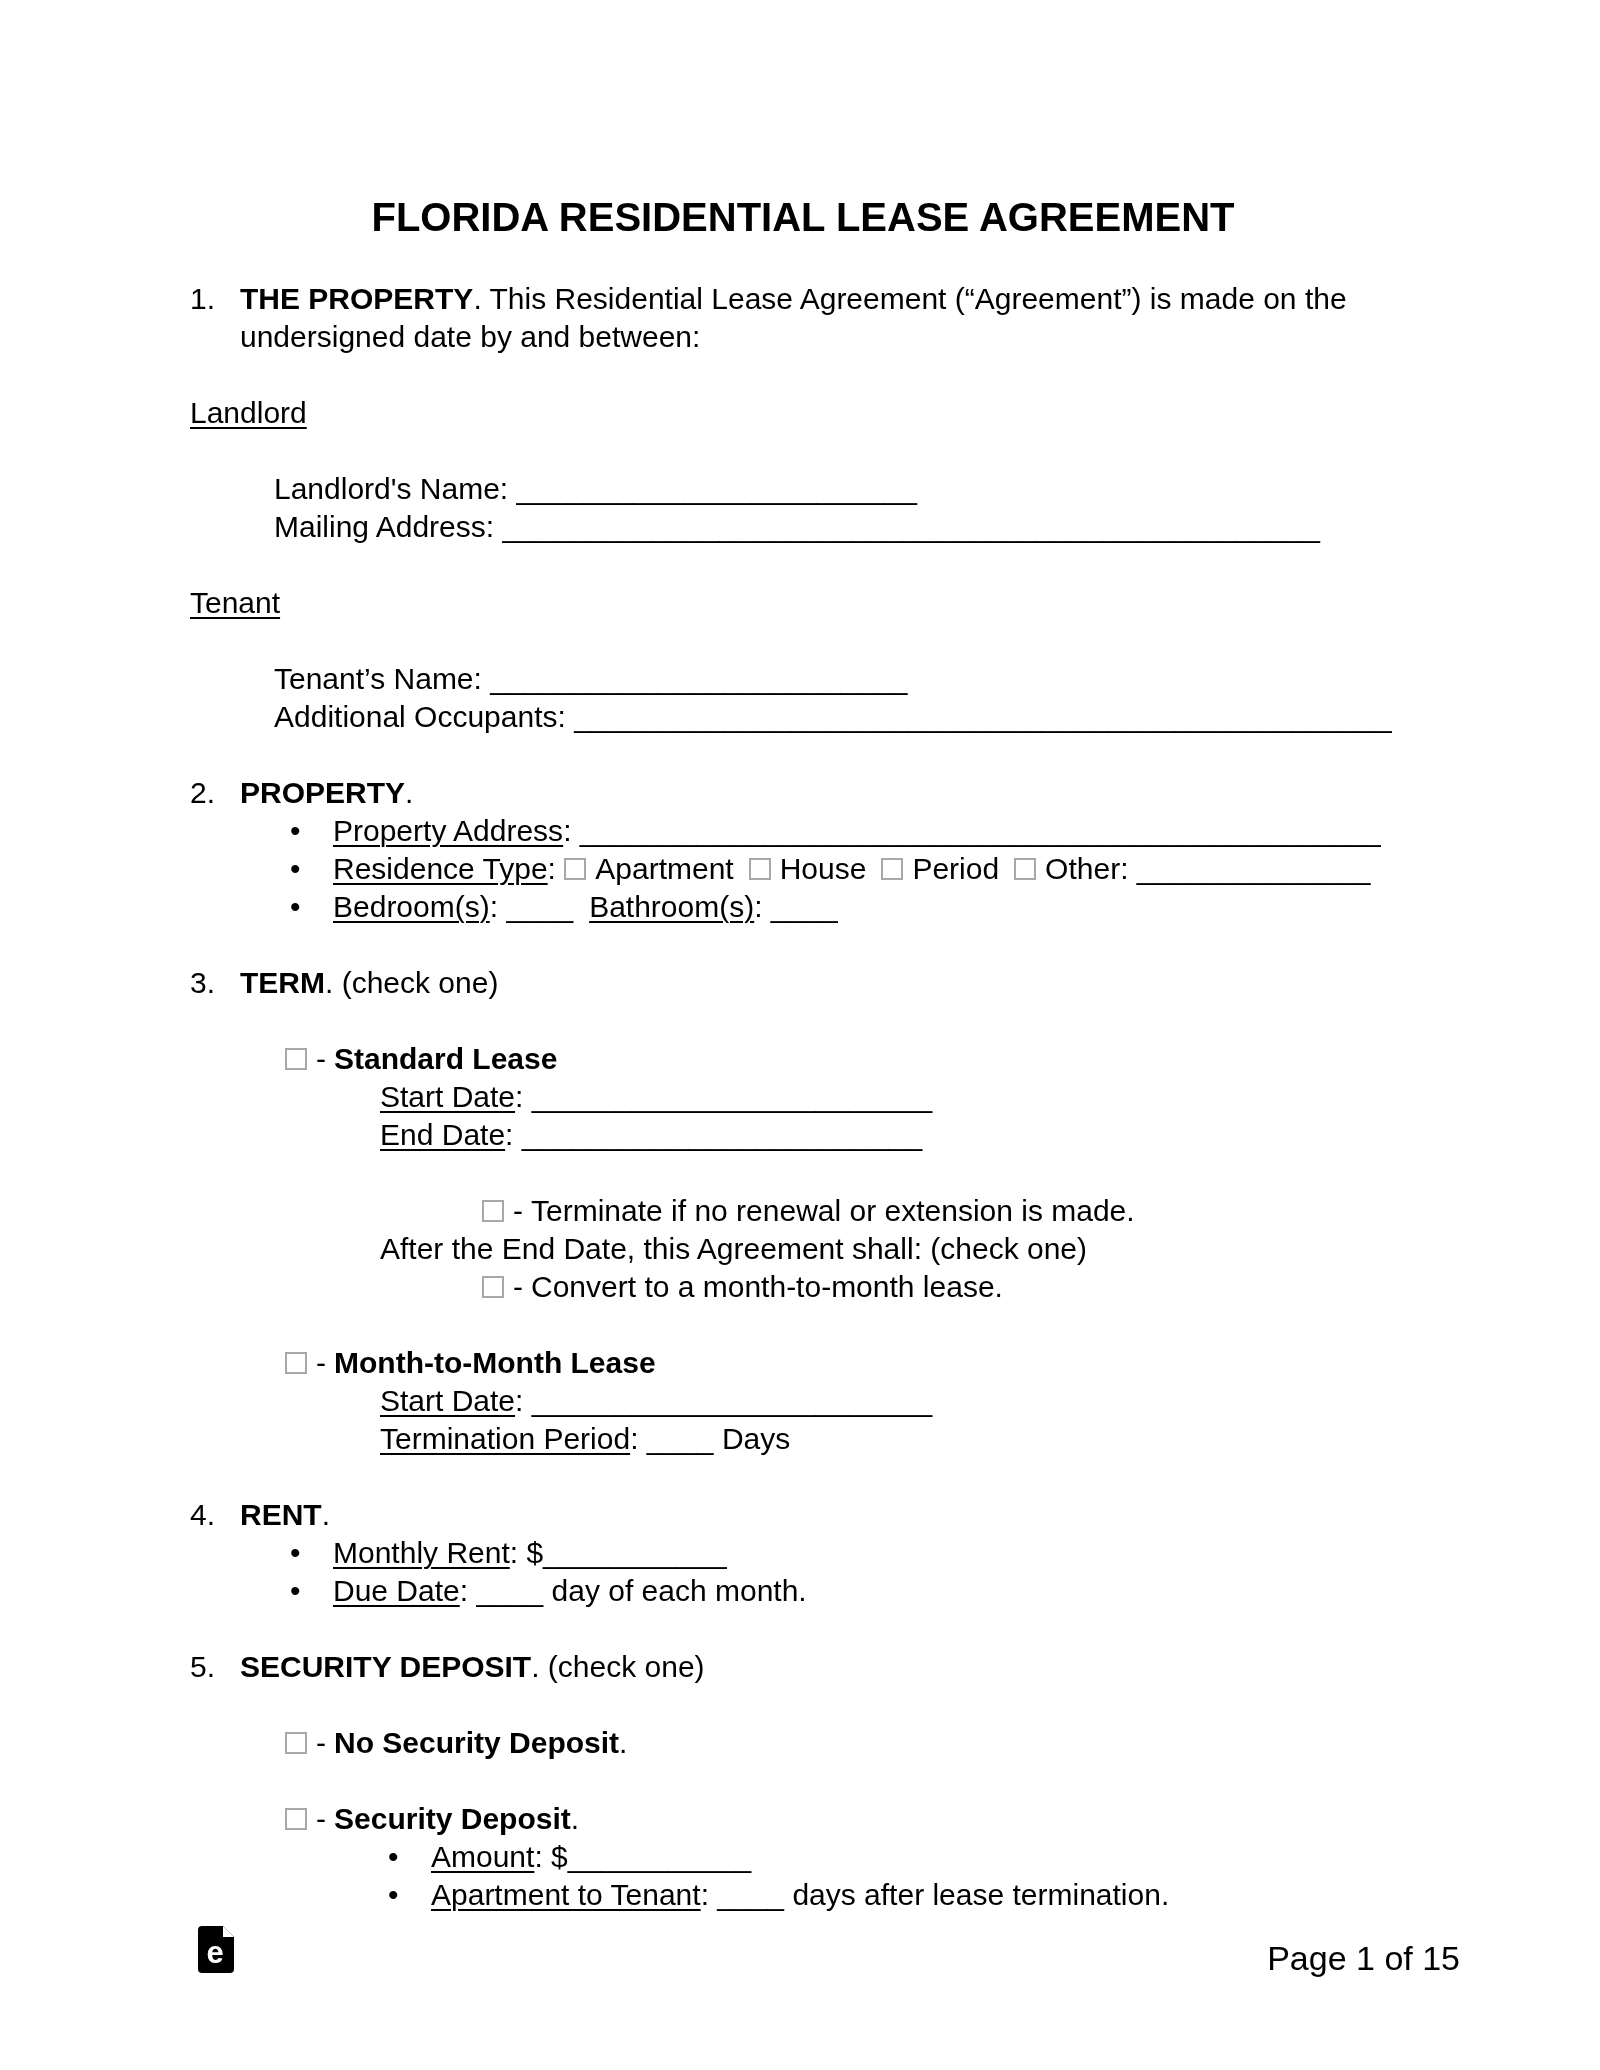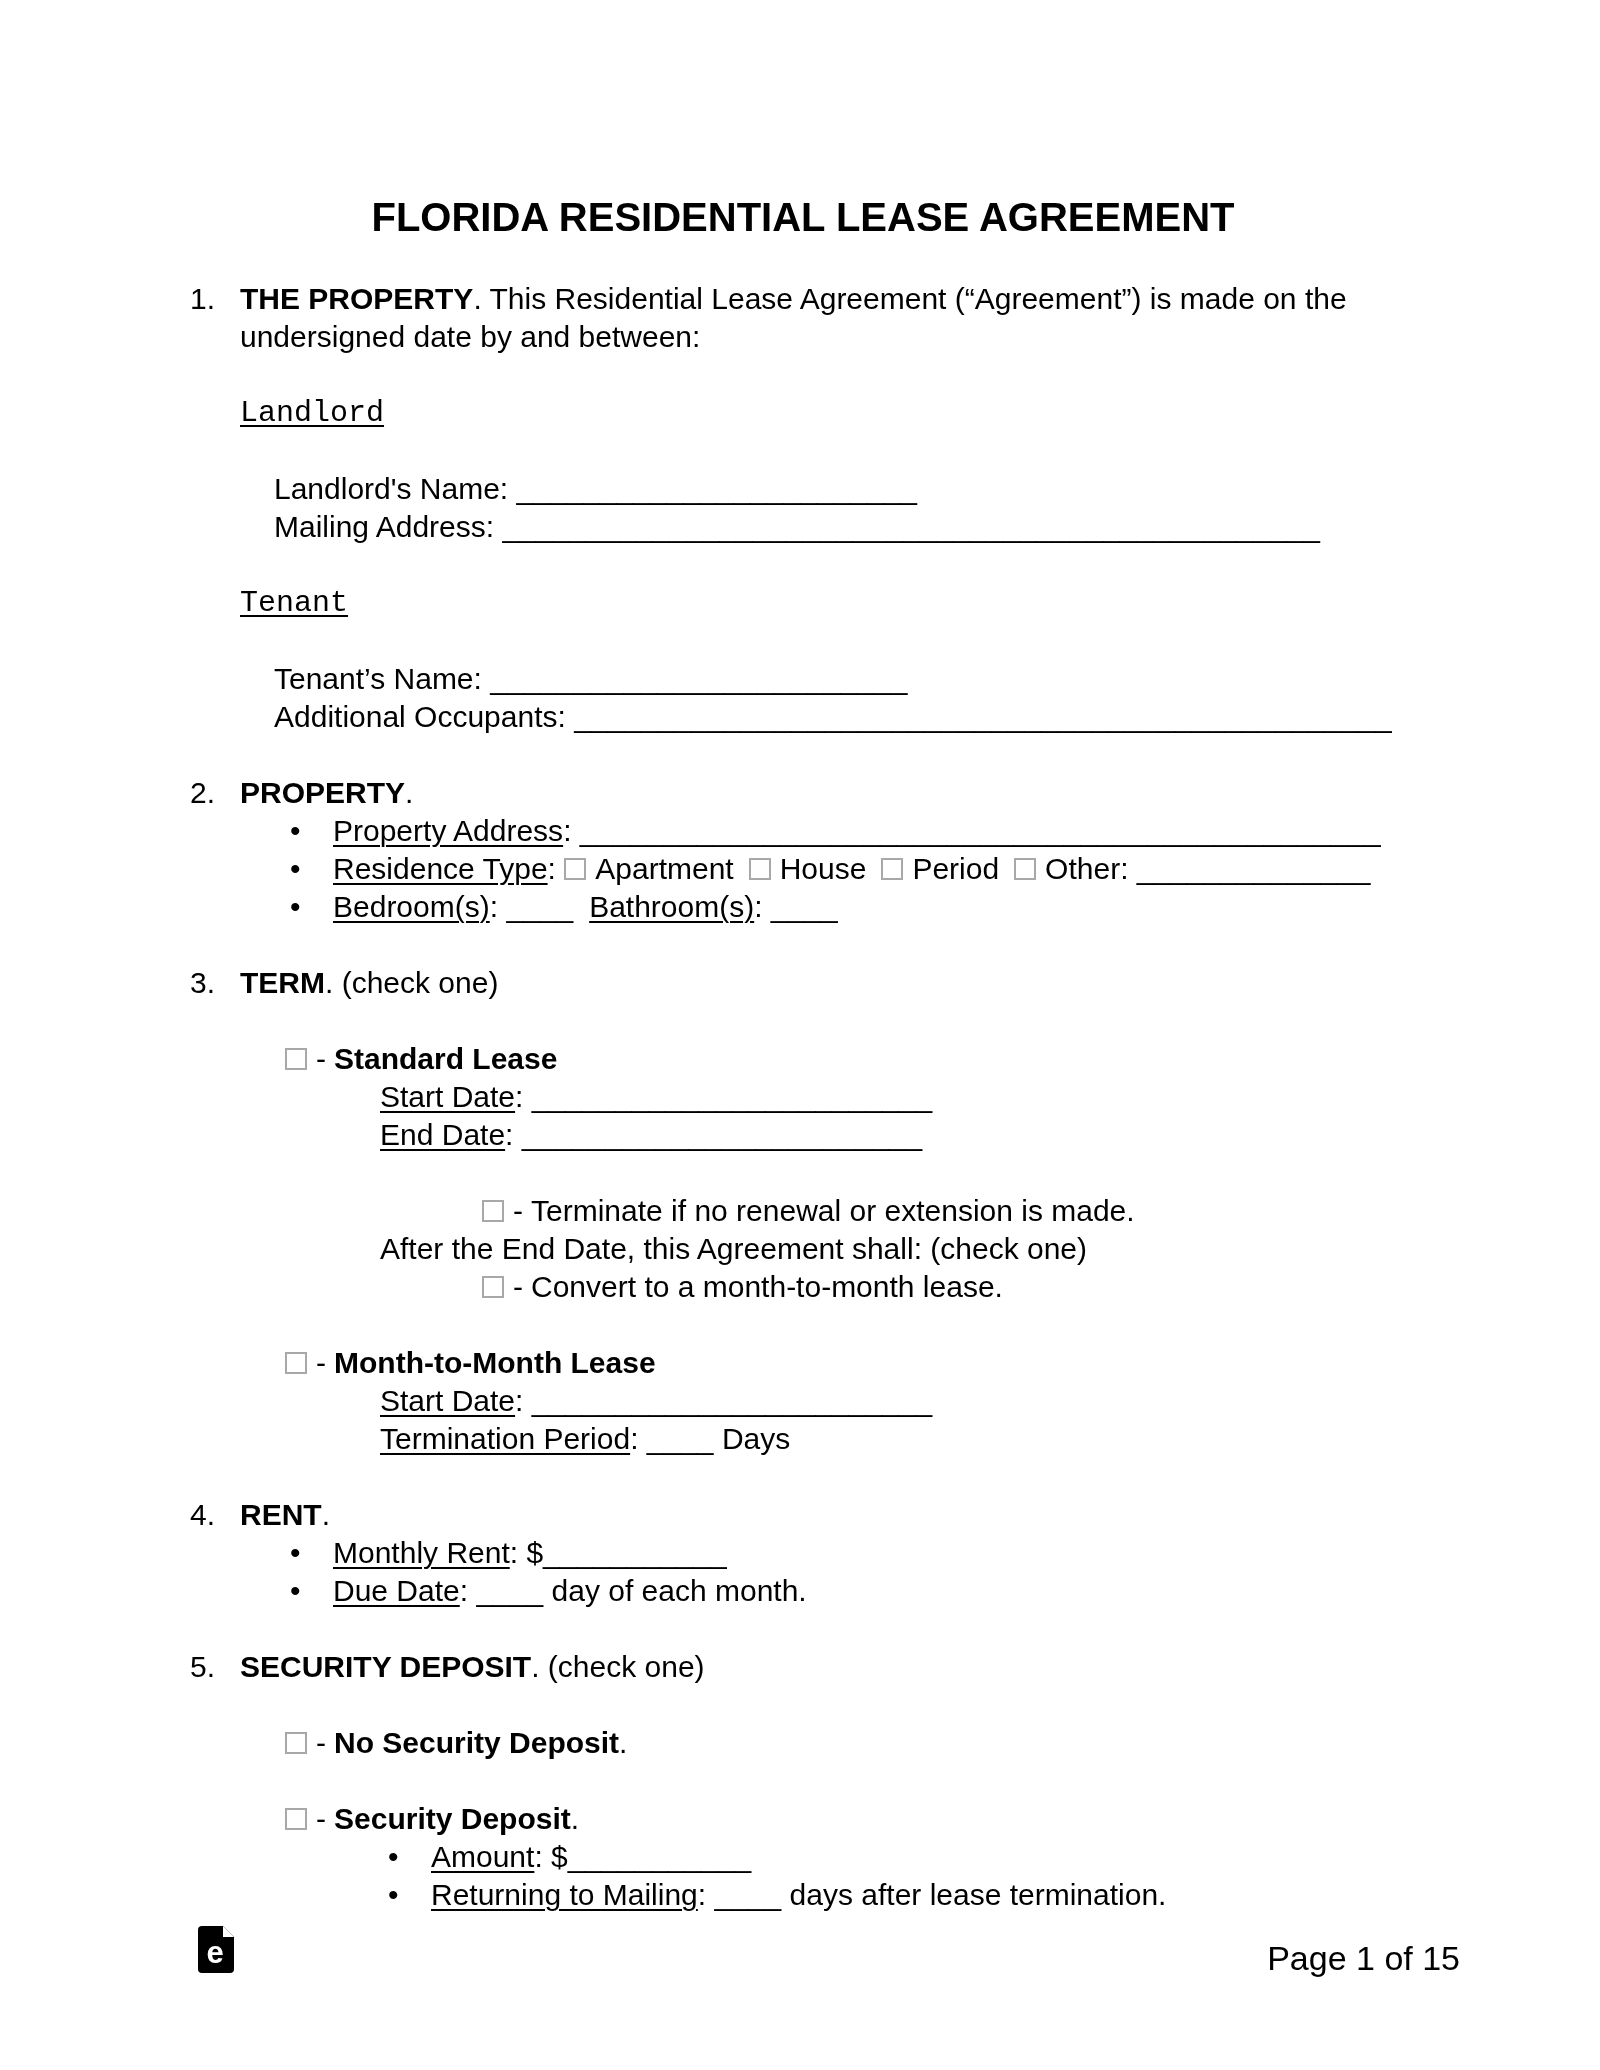--- a/index.html
+++ b/index.html
@@ -16,21 +16,21 @@
     font-size:40px;line-height:50px;font-weight:bold;
     text-align:center;margin:0 0 0 -44px;letter-spacing:0px;
   }
   .row{min-height:38px;}
   .gap{height:38px;}
   .num-row{display:flex;}
   .num{flex:0 0 50px;}
   .txt{flex:1;}
   b{font-weight:bold;}
   .ul{text-decoration:underline;text-decoration-thickness:2px;text-underline-offset:4px;}
-  .indent-1{margin-left:50px;font-family:Liberation Mono, monospace;}
+  .indent-1{}
   .indent-2{margin-left:84px;}
   .indent-2b{margin-left:95px;}
   .indent-3{margin-left:190px;}
   .indent-4{margin-left:292px;}
   .bullet-row{margin-left:100px;display:flex;}
   .bullet-row .bullet{flex:0 0 43px;}
   .bullet-row.deep{margin-left:198px;}
   .bt{flex:1;}
   .cb{
     display:inline-block;width:18px;height:18px;
@@ -132,21 +132,21 @@
     <div class="row indent-2b"><span class="cb"></span><span>-</span><b class="cbl">No Security Deposit</b><span>.</span></div>
     <div class="gap"></div>
 
     <div class="row indent-2b"><span class="cb"></span><span>-</span><b class="cbl">Security Deposit</b><span>.</span></div>
     <div class="row bullet-row deep">
       <span class="bullet">•</span>
       <span class="bt"><span class="ul">Amount</span><span>: $</span><span class="blank">___________</span></span>
     </div>
     <div class="row bullet-row deep">
       <span class="bullet">•</span>
-      <span class="bt"><span class="ul">Returning to Mailing</span><span>: </span><span class="blank">____</span><span> days after lease termination.</span></span>
+      <span class="bt"><span class="ul">Apartment to Tenant</span><span>: </span><span class="blank">____</span><span> days after lease termination.</span></span>
     </div>
 
   </div>
 
   <svg class="logo" viewBox="0 0 36 47" aria-hidden="true">
     <path d="M4 0 H25 L36 11 V43 Q36 47 32 47 H4 Q0 47 0 43 V4 Q0 0 4 0 Z" fill="#000000"></path>
     <path d="M25 0 L36 11 H25 Z" fill="#ffffff"></path>
     <text x="17" y="37" text-anchor="middle" font-size="31" font-weight="bold" fill="#ffffff" font-family="Liberation Sans, sans-serif">e</text>
   </svg>
   <div class="pageno">Page 1 of 15</div>

